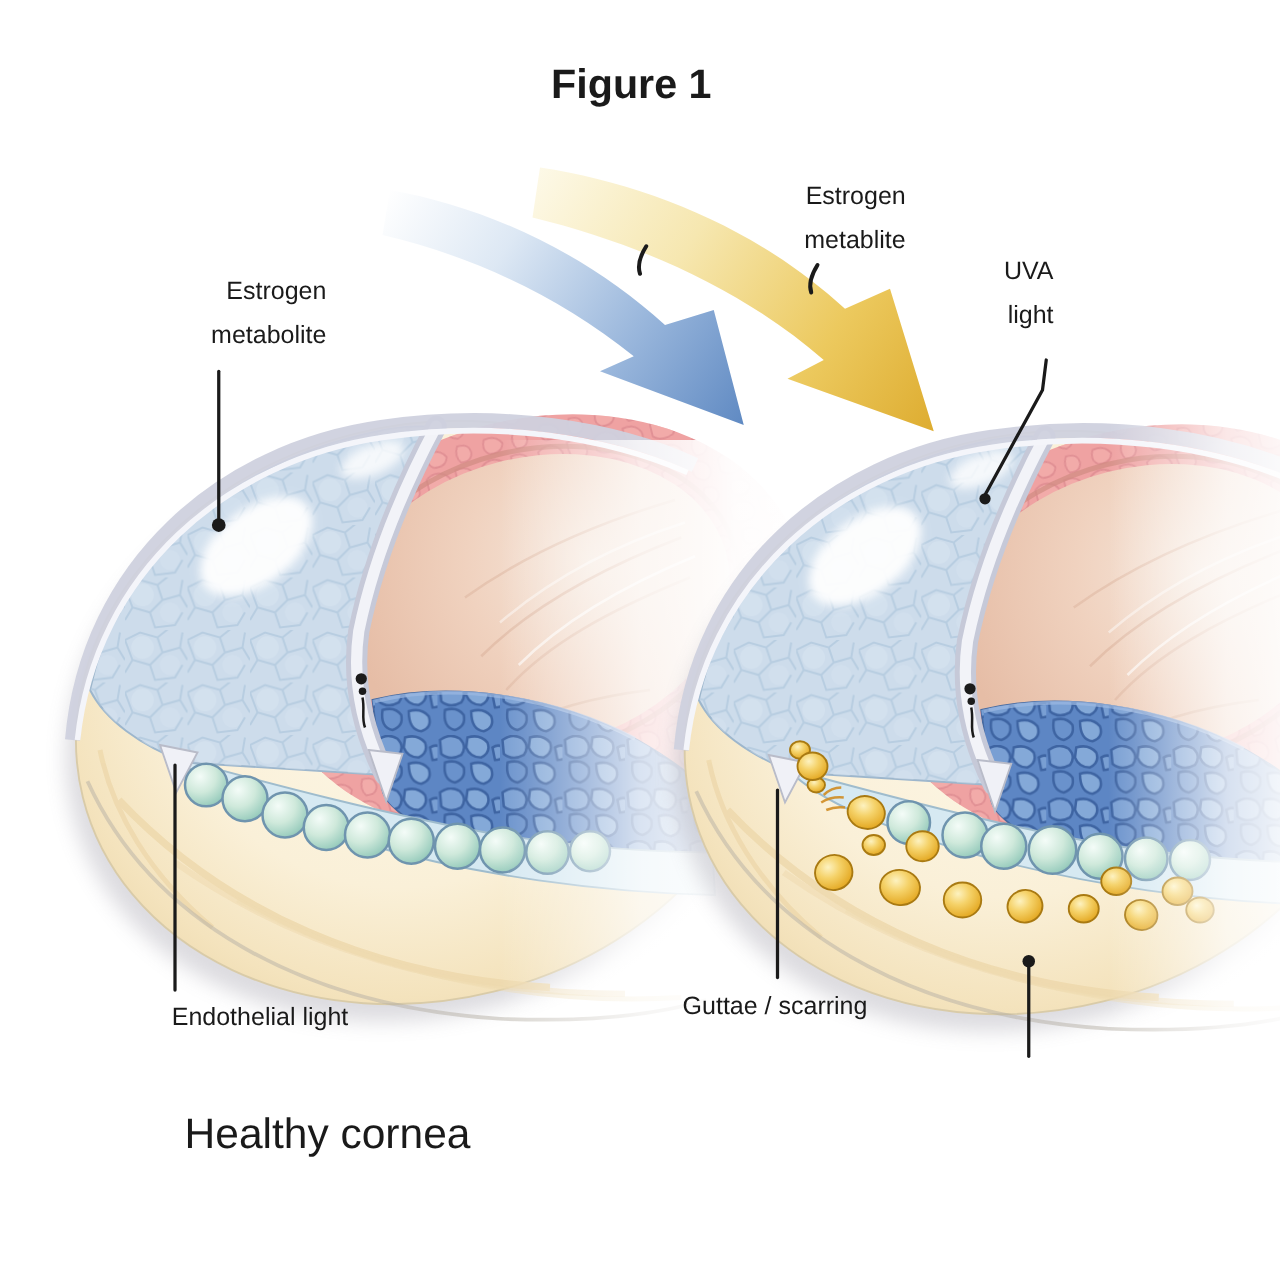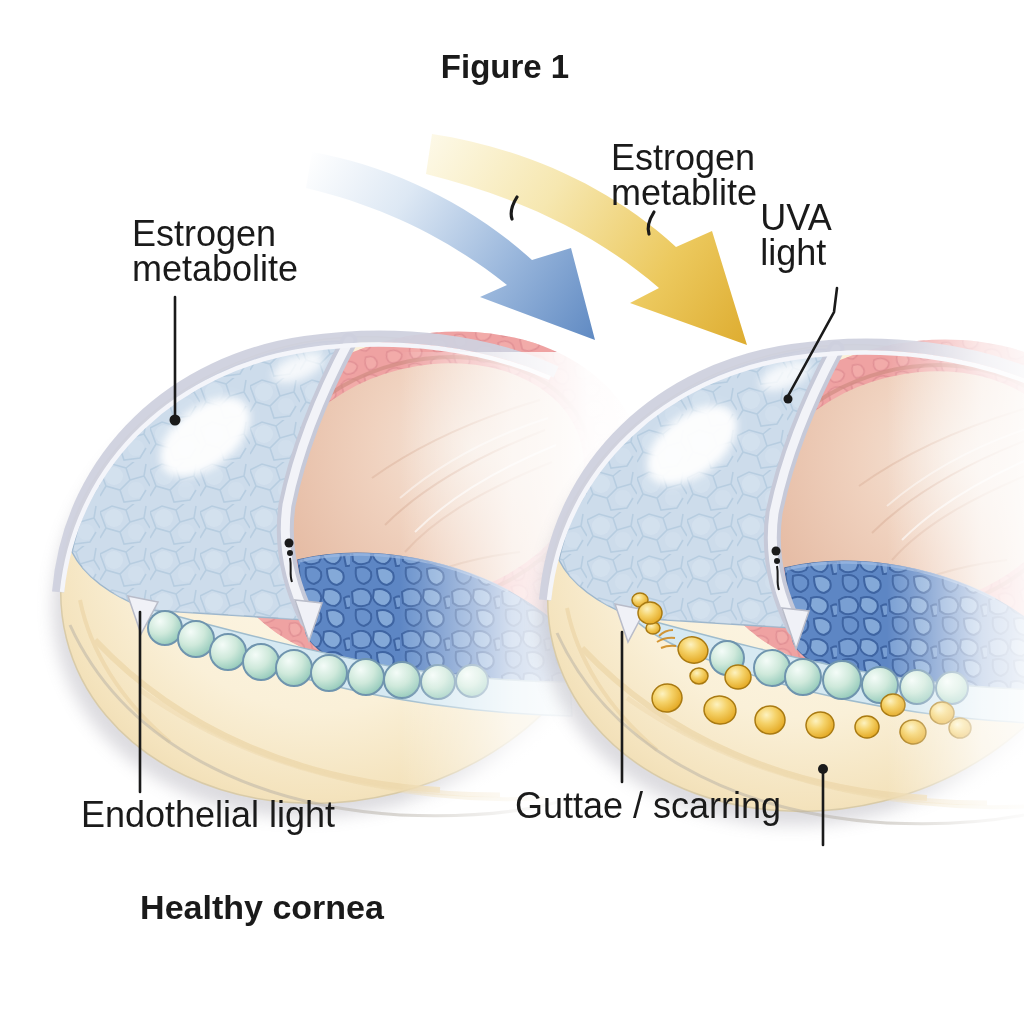--- a/index.html
+++ b/index.html
@@ -1,23 +1,23 @@
 <!DOCTYPE html>
 <html><head>
 <meta charset="utf-8">
 <style>
   html,body{margin:0;padding:0;background:#ffffff;}
   body{width:1024px;height:1024px;position:relative;overflow:hidden;
        font-family:"Liberation Sans","DejaVu Sans",sans-serif;color:#1a1a1a;}
   .stage{position:absolute;inset:0;}
   svg{position:absolute;left:0;top:0;}
-  .lbl{position:absolute;transform:translateX(-50%);text-align:left;
-       font-size:36px;line-height:35px;white-space:pre-line;color:#1a1a1a;}
+  .lbl{position:absolute;transform:translateX(-50%);text-align:right;
+       font-size:20px;line-height:35px;white-space:pre-line;color:#1a1a1a;}
   .figtitle{position:absolute;transform:translateX(-50%);font-size:33px;font-weight:bold;}
-  .capt{position:absolute;transform:translateX(-50%);font-size:34px;font-weight:bold;white-space:nowrap;}
+  .capt{position:absolute;transform:translateX(-50%);font-size:34px;font-weight:normal;white-space:nowrap;}
 </style>
 </head>
 <body>
 
 <div class="stage">
 <svg width="1024" height="1024" viewBox="0 0 1024 1024">
   <defs>
     <filter id="b4" x="-40%" y="-40%" width="180%" height="180%">
           <feGaussianBlur stdDeviation="4"></feGaussianBlur>
         </filter>
@@ -240,22 +240,22 @@
 </svg>
 
 <div class="figtitle" style="left:505px;top:48px">Figure 1</div>
 
 <div class="lbl" style="left:215px;top:216px">Estrogen
 metabolite</div>
 
 <div class="lbl" style="left:684px;top:140px">Estrogen
 metablite</div>
 
-<div class="lbl" style="left:796px;top:200px">UVA
+<div class="lbl" style="left:823px;top:200px">UVA
 light</div>
 
 <div class="lbl" style="left:208px;top:797px;white-space:nowrap">Endothelial light</div>
 
-<div class="lbl" style="left:648px;top:788px;white-space:nowrap">Guttae / scarring</div>
+<div class="lbl" style="left:620px;top:788px;white-space:nowrap">Guttae / scarring</div>
 
 <div class="capt" style="left:262px;top:888px">Healthy cornea</div>
 
 </div>
 
 </body></html>

